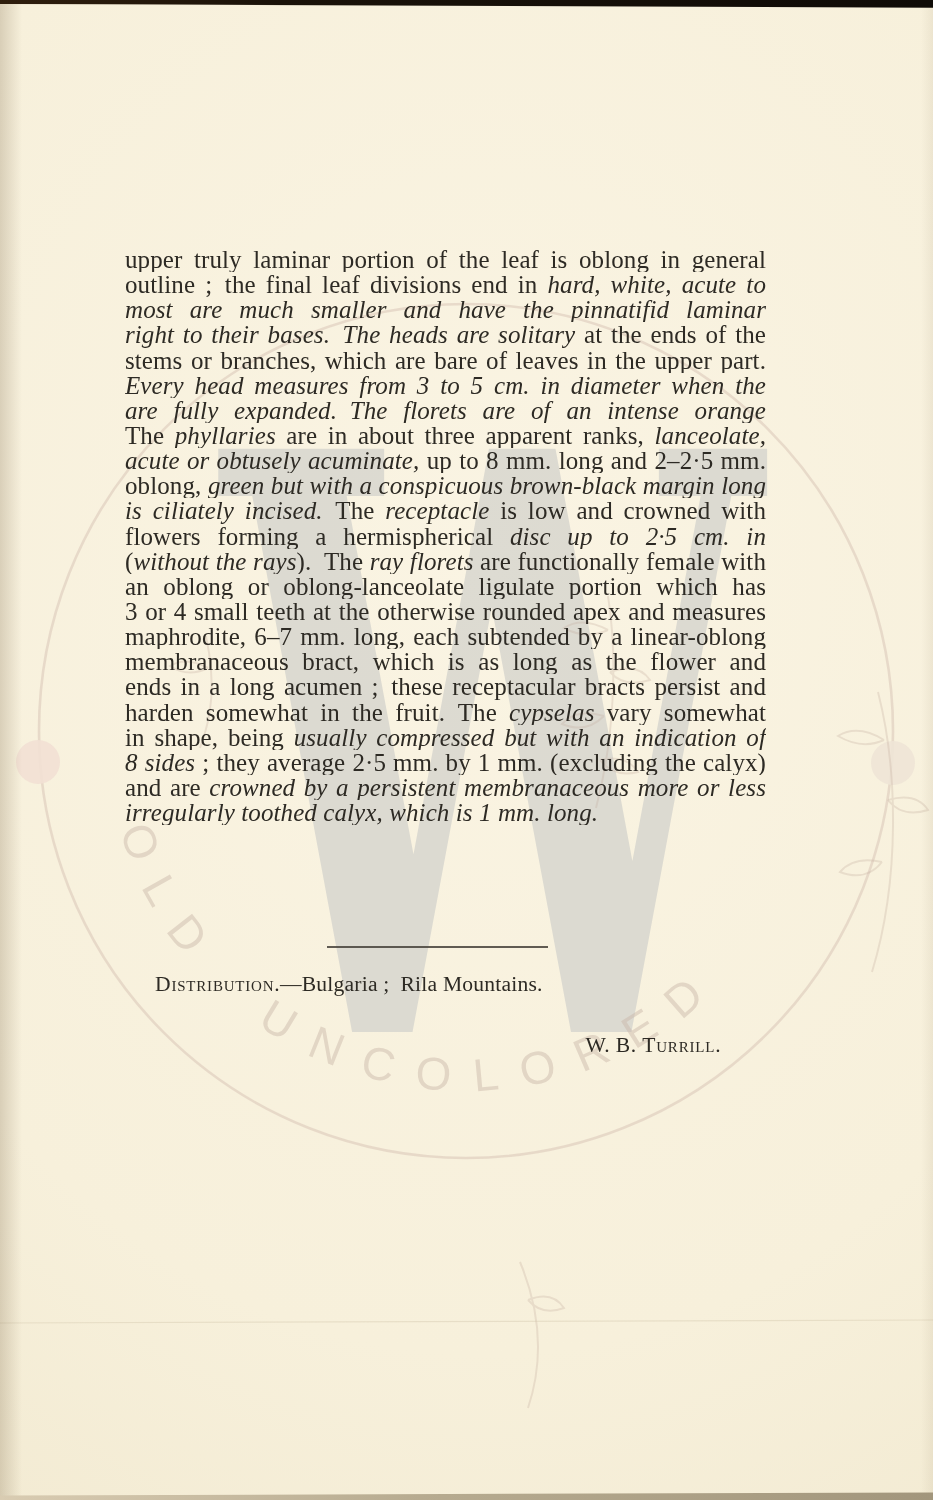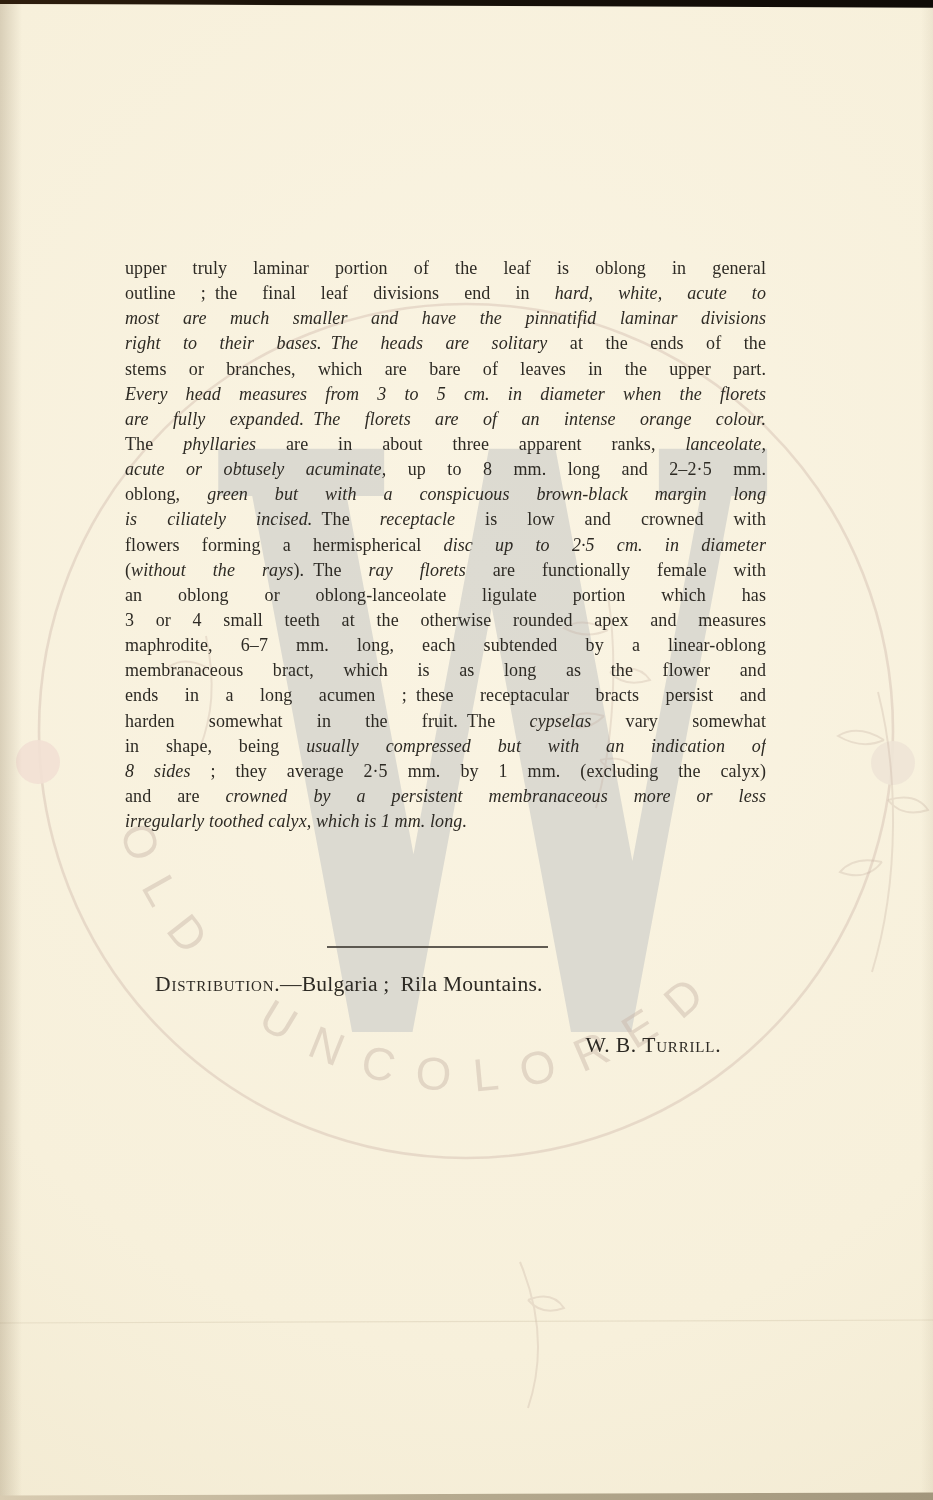--- a/index.html
+++ b/index.html
@@ -33,22 +33,22 @@
     background:linear-gradient(to right,rgba(95,72,40,.20),rgba(95,72,40,0));
     z-index:4;
   }
   .right-shade{
     position:absolute;right:0;top:0;bottom:0;width:12px;
     background:linear-gradient(to left,rgba(95,72,40,.07),rgba(95,72,40,0));
     z-index:4;
   }
   .watermark{position:absolute;inset:0;z-index:0;}
   .body-text{
-    position:absolute;left:125px;top:256px;width:641px;
-    color:#2d2a24;font-size:18px;z-index:2;
+    position:absolute;left:125px;top:247px;width:641px;
+    color:#2d2a24;font-size:25px;z-index:2;
   }
   .line{
     height:25.15px;line-height:25.15px;overflow:hidden;
     text-align:justify;text-align-last:justify;-moz-text-align-last:justify;
     letter-spacing:.1px;
   }
   .line-end{text-align-last:left;-moz-text-align-last:left;}
   .line em{font-style:italic;}
   .sep-rule{
     position:absolute;left:327px;top:946px;width:221px;height:2px;

